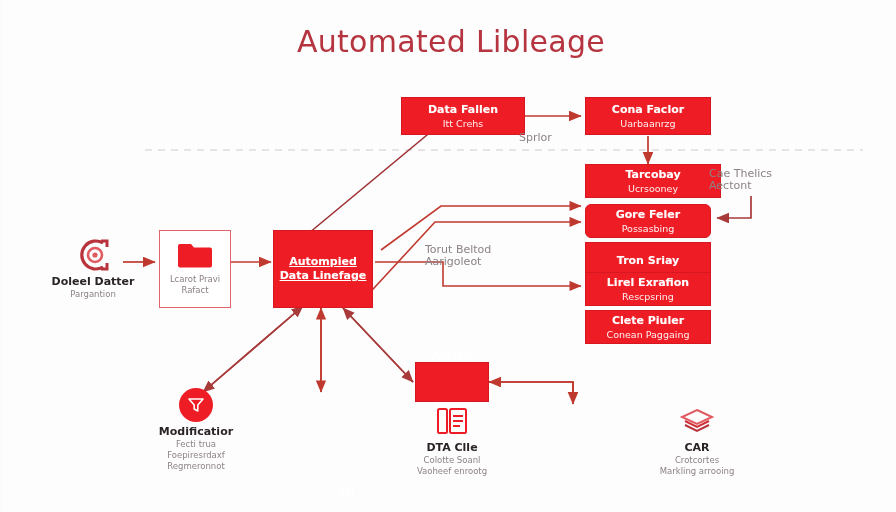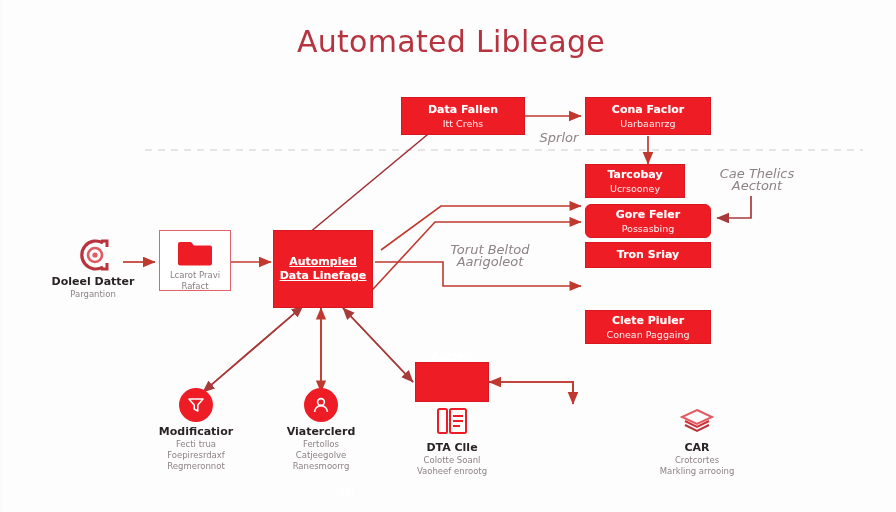--- a/index.html
+++ b/index.html
@@ -75,24 +75,23 @@
   }
   .sq-icon{
     width:34px;height:32px;border-radius:6px;
     background:#ee1d25;margin:0 auto;
     display:flex;align-items:center;justify-content:center;
   }
   .plain-icon{width:40px;height:34px;margin:0 auto;display:flex;align-items:center;justify-content:center;}
 
   
   .anno{
-    position:absolute;text-align:center;
-    font-size:13px;color:#8d8285;line-height:12px;
-    font-family:"DejaVu Sans", sans-serif;
-    font-style:italic;
+    position:absolute;
+    font-size:11px;color:#8d8285;line-height:12px;
+    font-family:"DejaVu Sans", sans-serif;
   }
   .folder-label{
     position:absolute;font-size:11px;font-weight:700;color:#ffffff;
     font-family:"DejaVu Sans", sans-serif;
   }
 </style>
 </head>
 <body>
 
 <div id="canvas">
@@ -148,21 +147,21 @@
         <path d="M28 5 L34 5 L34 11" fill="none" stroke="#b8333c" stroke-width="3"></path>
         <path d="M28 33 L34 33 L34 27" fill="none" stroke="#b8333c" stroke-width="3"></path>
         <circle cx="22" cy="19" r="7" fill="none" stroke="#e05a62" stroke-width="2.6"></circle>
         <circle cx="22" cy="19" r="2.6" fill="#e05a62"></circle>
       </svg>
     </div>
     <div class="nname">Doleel Datter</div>
     <div class="ndesc">Pargantion</div>
   </div>
 
-  <div class="wbox" style="left:156px;top:230px;width:72px;height:61px;">
+  <div class="wbox" style="left:156px;top:230px;width:72px;height:78px;">
     <div class="plain-icon" style="margin-top:7px;">
       <svg width="40" height="30" viewBox="0 0 40 30">
         <path d="M3 6 a2 2 0 0 1 2-2 h11 l3 3.5 h16 a2 2 0 0 1 2 2 v16 a2 2 0 0 1 -2 2 h-30 a2 2 0 0 1 -2 -2 z" fill="#ee1d25"></path>
       </svg>
     </div>
     <div class="folder-label" style="left:178px;top:256px;">TN</div>
     <div class="cap">Lcarot Pravi</div>
     <div class="cap" style="margin-top:0;">Rafact</div>
   </div>
 
@@ -176,34 +175,38 @@
     <div class="l2">Itt Crehs</div>
   </div>
 
   <div class="rbox" style="left:582px;top:97px;width:126px;height:38px;">
     <div class="l1">Cona Faclor</div>
     <div class="l2">Uarbaanrzg</div>
   </div>
 
   <div class="anno" style="left:516px;top:132px;width:80px;">Sprlor</div>
 
-  <div class="rbox" style="left:582px;top:164px;width:100px;height:34px;">
+  <div class="rbox" style="left:582px;top:164px;width:136px;height:34px;">
     <div class="l1">Tarcobay</div>
     <div class="l2">Ucrsooney</div>
   </div>
 
   <div class="rbox" style="left:582px;top:204px;width:126px;height:34px;border-radius:6px;">
     <div class="l1">Gore Feler</div>
     <div class="l2">Possasbing</div>
   </div>
 
-  <div class="rbox" style="left:582px;top:242px;width:126px;height:26px;">
+  <div class="rbox" style="left:582px;top:242px;width:126px;height:38px;">
     <div class="l1">Tron Sriay</div>
   </div>
 
+  <div class="rbox" style="left:582px;top:272px;width:126px;height:34px;">
+    <div class="l1">Lirel Exrafion</div>
+    <div class="l2">Rescpsring</div>
+  </div>
 
   <div class="rbox" style="left:582px;top:310px;width:126px;height:34px;">
     <div class="l1">Clete Piuler</div>
     <div class="l2">Conean Paggaing</div>
   </div>
 
   <div class="anno" style="left:422px;top:244px;width:130px;">
     <div>Torut Beltod</div>
     <div>Aarigoleot</div>
   </div>
@@ -224,32 +227,20 @@
       <svg width="20" height="20" viewBox="0 0 20 20">
         <path d="M3 4 h14 l-5.2 6 v6 l-3.6 -2 v-4 z" fill="none" stroke="#ffffff" stroke-width="1.6" stroke-linejoin="round"></path>
       </svg>
     </div>
     <div class="nname">Modificatior</div>
     <div class="ndesc">Fecti trua</div>
     <div class="ndesc">Foepiresrdaxf</div>
     <div class="ndesc">Regmeronnot</div>
   </div>
 
-  <div class="node" style="left:258px;top:388px;">
-    <div class="circ-icon">
-      <svg width="20" height="20" viewBox="0 0 20 20">
-        <circle cx="10" cy="7" r="3.4" fill="none" stroke="#ffffff" stroke-width="1.6"></circle>
-        <path d="M3.6 17 a6.4 6.4 0 0 1 12.8 0" fill="none" stroke="#ffffff" stroke-width="1.6"></path>
-      </svg>
-    </div>
-    <div class="nname">Viaterclerd</div>
-    <div class="ndesc">Fertollos</div>
-    <div class="ndesc">Catjeegolve</div>
-    <div class="ndesc">Ranesmoorrg</div>
-  </div>
 
   <div class="node" style="left:389px;top:404px;">
     <div class="plain-icon">
       <svg width="34" height="28" viewBox="0 0 34 28">
         <rect x="3" y="2" width="9" height="24" rx="1.5" fill="none" stroke="#ee1d25" stroke-width="2"></rect>
         <rect x="15" y="2" width="16" height="24" rx="1.5" fill="none" stroke="#ee1d25" stroke-width="2"></rect>
         <line x1="18" y1="9" x2="28" y2="9" stroke="#ee1d25" stroke-width="2"></line>
         <line x1="18" y1="14" x2="28" y2="14" stroke="#ee1d25" stroke-width="2"></line>
         <line x1="18" y1="19" x2="25" y2="19" stroke="#ee1d25" stroke-width="2"></line>
       </svg>

